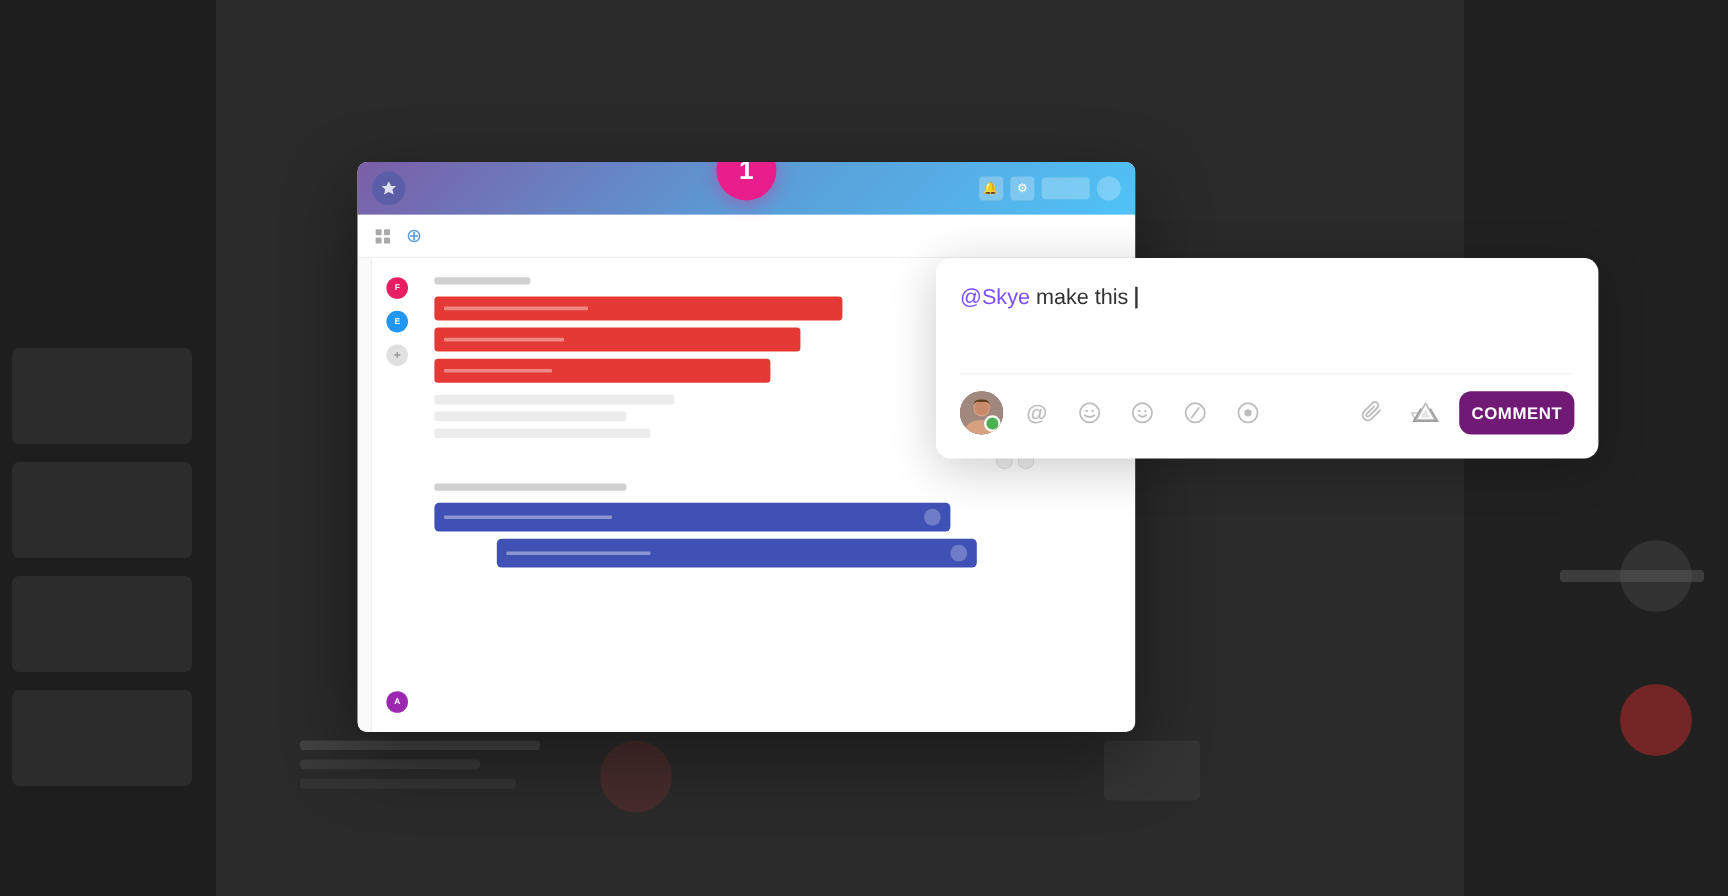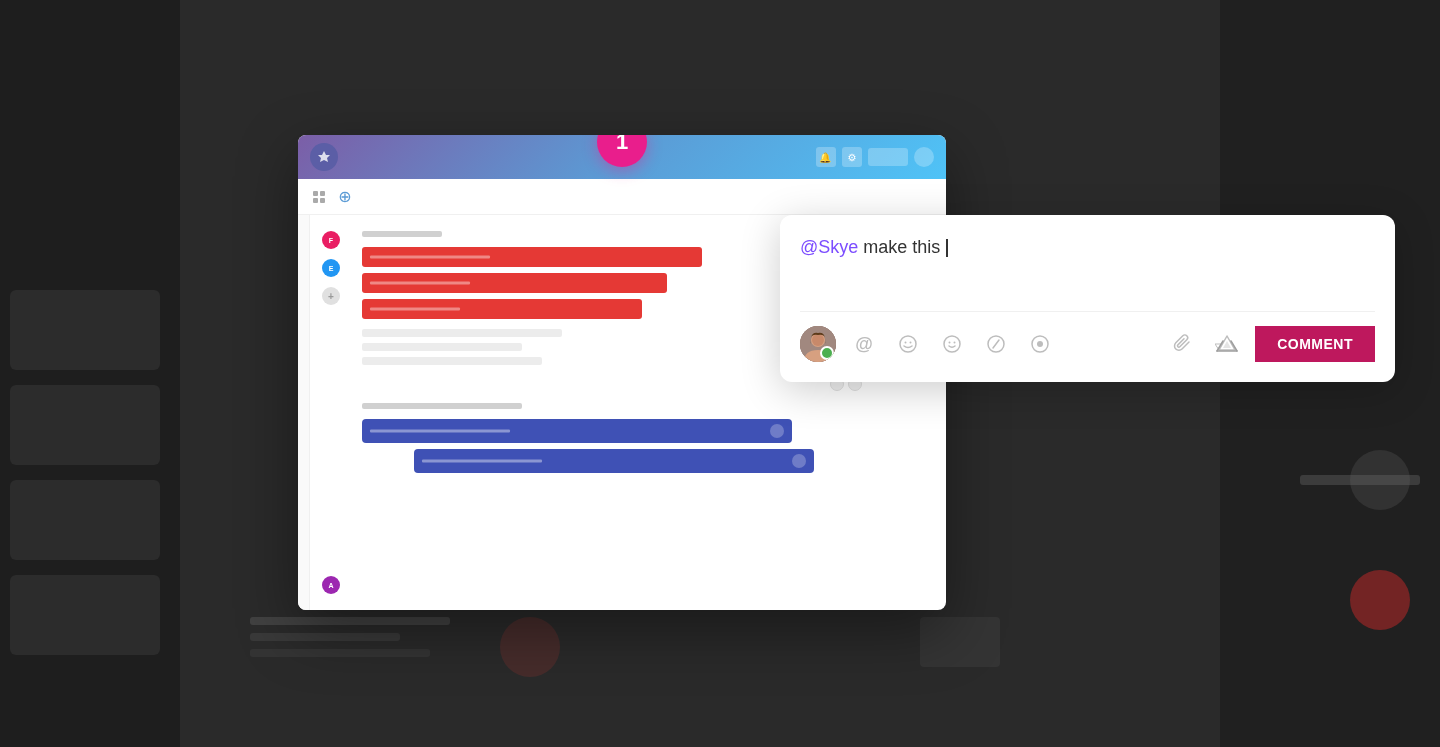--- a/index.html
+++ b/index.html
@@ -153,21 +153,21 @@
       font-weight: bold;
       box-shadow: 0 4px 15px rgba(233,30,140,0.4);
       z-index: 10;
     }
 
     
     .comment-popup {
       position: absolute;
       left: 780px;
       top: 215px;
-      width: 615px;
+      width: 552px;
       background: #fff;
       border-radius: 12px;
       box-shadow: 0 8px 40px rgba(0,0,0,0.2);
       padding: 20px;
       z-index: 20;
     }
 
     .comment-input-area {
       min-height: 60px;
       font-size: 18px;
@@ -262,25 +262,25 @@
 
     .drive-icon {
       width: 32px;
       height: 32px;
       display: flex;
       align-items: center;
       justify-content: center;
     }
 
     .comment-btn {
-      background: #be185d;
+      background: #701a75;
       color: white;
       border: none;
-      border-radius: 0;
-      padding: 10px 22px;
+      border-radius: 10px;
+      padding: 10px 10px;
       font-size: 14px;
       font-weight: 700;
       cursor: pointer;
       letter-spacing: 0.5px;
       text-transform: uppercase;
     }
   </style>
 </head>
 <body>
 

